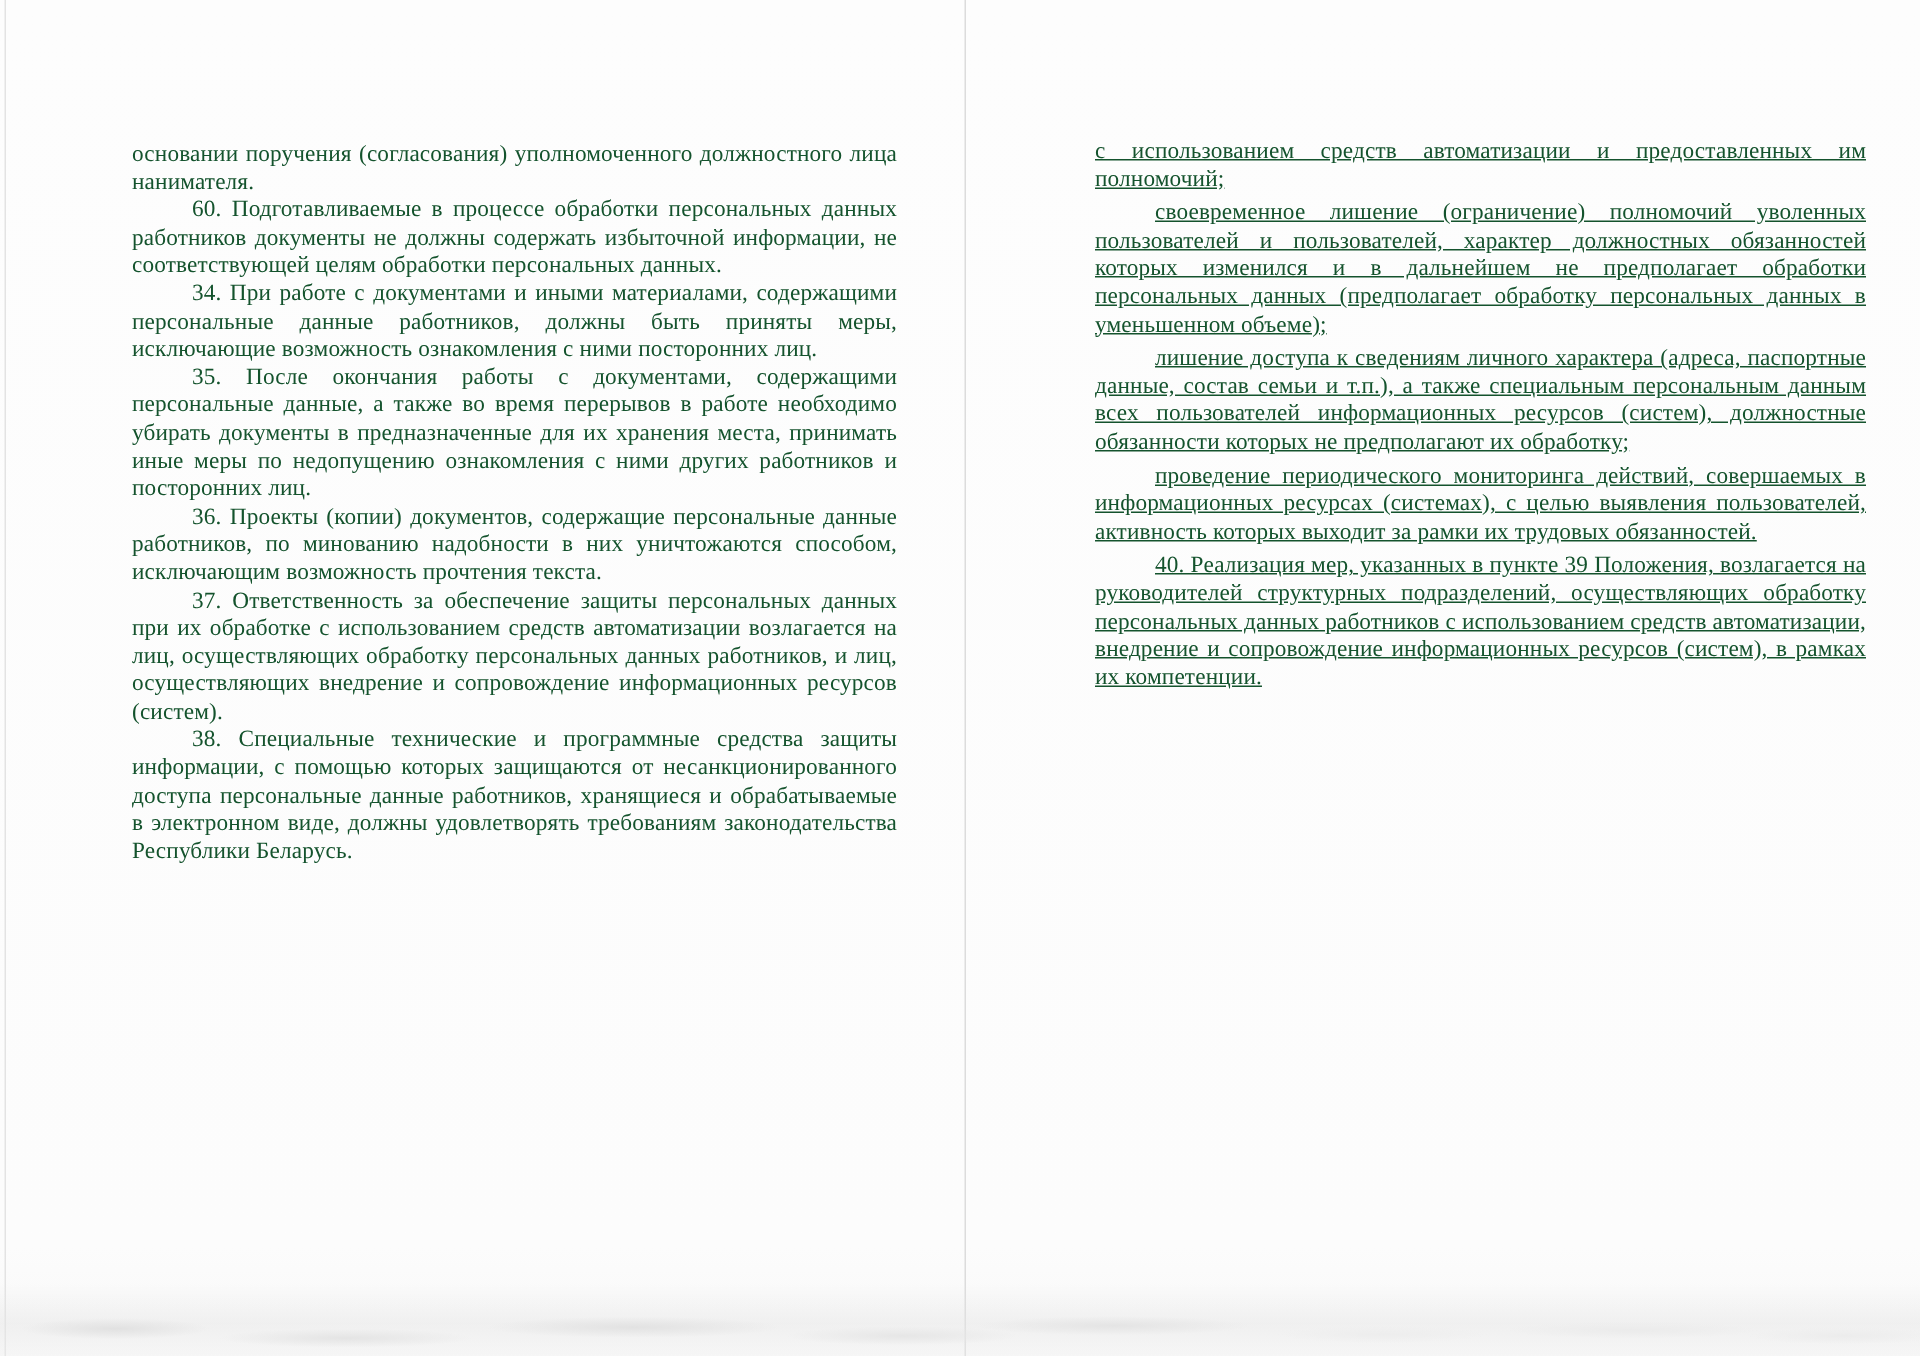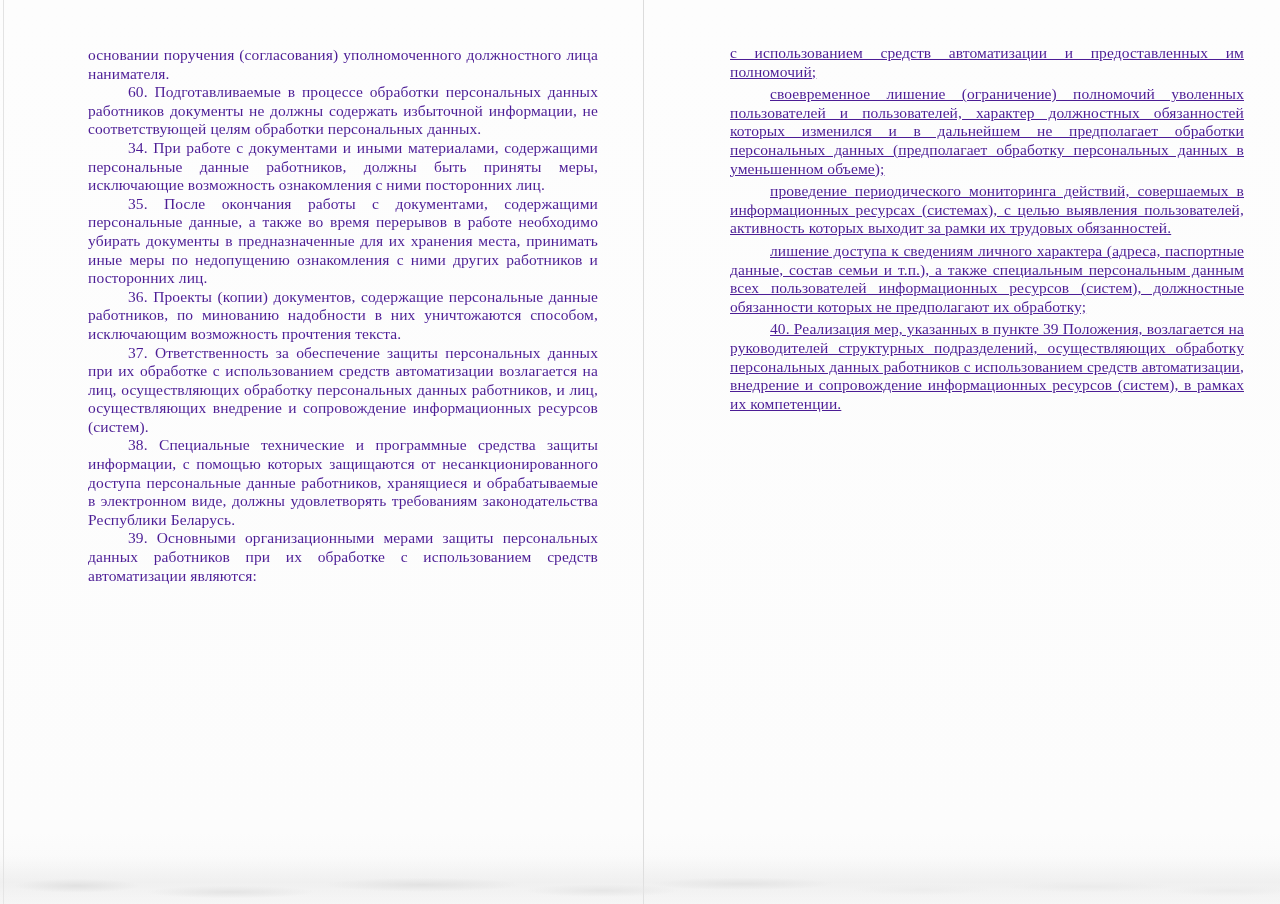--- a/index.html
+++ b/index.html
@@ -51,25 +51,26 @@
       radial-gradient(ellipse 110px 9px at 47% 72%, #e6e6e6 0%, rgba(230,230,230,0) 70%),
       radial-gradient(ellipse 130px 9px at 58% 58%, #e4e4e4 0%, rgba(228,228,228,0) 70%),
       radial-gradient(ellipse 100px 8px at 72% 70%, #ededed 0%, rgba(237,237,237,0) 70%),
       radial-gradient(ellipse 120px 8px at 85% 64%, #ebebeb 0%, rgba(235,235,235,0) 70%),
       radial-gradient(ellipse 90px 8px at 96% 72%, #ececec 0%, rgba(236,236,236,0) 70%),
       linear-gradient(180deg, rgba(235,235,235,0) 0%, rgba(229,229,229,0.45) 55%, rgba(242,242,242,0.25) 100%);
   }
   .page-text {
     position: absolute;
     width: 510px;
-    color: #4c1d95;
+    color: #14532d;
     font-size: 15.5px;
     line-height: 18.6px;
     text-align: justify;
     letter-spacing: 0.1px;
+    margin-top: 48px;
   }
   .page-text.left  { left: 88px;  top: 46px; }
   .page-text.right { left: 730px; top: 44px; width: 514px; }
   .page-text p {
     margin: 0;
     text-indent: 40px;
   }
   .page-text p.continuation { text-indent: 0; }
   .page-text p.gapped { margin-top: 26px; }
   .page-text.right p { margin-bottom: 4px; text-decoration: underline; }
@@ -85,24 +86,23 @@
 <div class="fold-line"></div>
 
 <div class="page-text left">
     <p class="continuation">основании поручения (согласования) уполномоченного должностного лица нанимателя.</p>
     <p class="body">60. Подготавливаемые в процессе обработки персональных данных работников документы не должны содержать избыточной информации, не соответствующей целям обработки персональных данных.</p>
     <p class="body">34. При работе с документами и иными материалами, содержащими персональные данные работников, должны быть приняты меры, исключающие возможность ознакомления с ними посторонних лиц.</p>
     <p class="body">35. После окончания работы с документами, содержащими персональные данные, а также во время перерывов в работе необходимо убирать документы в предназначенные для их хранения места, принимать иные меры по недопущению ознакомления с ними других работников и посторонних лиц.</p>
     <p class="body">36. Проекты (копии) документов, содержащие персональные данные работников, по минованию надобности в них уничтожаются способом, исключающим возможность прочтения текста.</p>
     <p class="body">37. Ответственность за обеспечение защиты персональных данных при их обработке с использованием средств автоматизации возлагается на лиц, осуществляющих обработку персональных данных работников, и лиц, осуществляющих внедрение и сопровождение информационных ресурсов (систем).</p>
     <p class="body">38. Специальные технические и программные средства защиты информации, с помощью которых защищаются от несанкционированного доступа персональные данные работников, хранящиеся и обрабатываемые в электронном виде, должны удовлетворять требованиям законодательства Республики Беларусь.</p>
-    <p class="body">39. Основными организационными мерами защиты персональных данных работников при их обработке с использованием средств автоматизации являются:</p>
   </div>
 
 <div class="page-text right">
     <p class="continuation">с использованием средств автоматизации и предоставленных им полномочий;</p>
     <p class="body">своевременное лишение (ограничение) полномочий уволенных пользователей и пользователей, характер должностных обязанностей которых изменился и в дальнейшем не предполагает обработки персональных данных (предполагает обработку персональных данных в уменьшенном объеме);</p>
+    <p class="body">лишение доступа к сведениям личного характера (адреса, паспортные данные, состав семьи и т.п.), а также специальным персональным данным всех пользователей информационных ресурсов (систем), должностные обязанности которых не предполагают их обработку;</p>
     <p class="body">проведение периодического мониторинга действий, совершаемых в информационных ресурсах (системах), с целью выявления пользователей, активность которых выходит за рамки их трудовых обязанностей.</p>
-    <p class="body">лишение доступа к сведениям личного характера (адреса, паспортные данные, состав семьи и т.п.), а также специальным персональным данным всех пользователей информационных ресурсов (систем), должностные обязанности которых не предполагают их обработку;</p>
     <p class="body">40. Реализация мер, указанных в пункте 39 Положения, возлагается на руководителей структурных подразделений, осуществляющих обработку персональных данных работников с использованием средств автоматизации, внедрение и сопровождение информационных ресурсов (систем), в рамках их компетенции.</p>
   </div>
 
 <div class="bottom-shadow"></div>
 
 </body></html>

